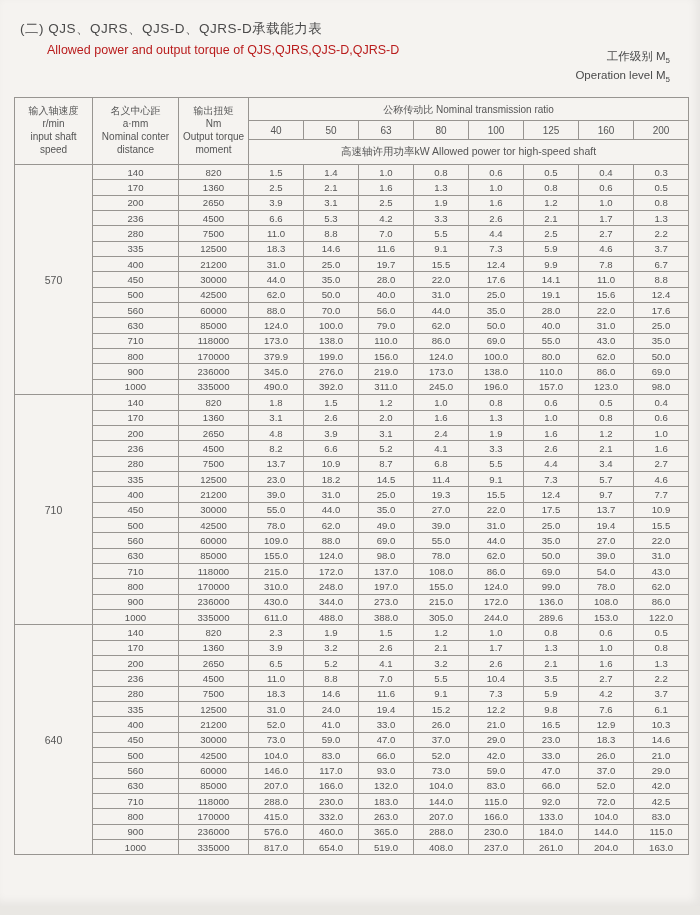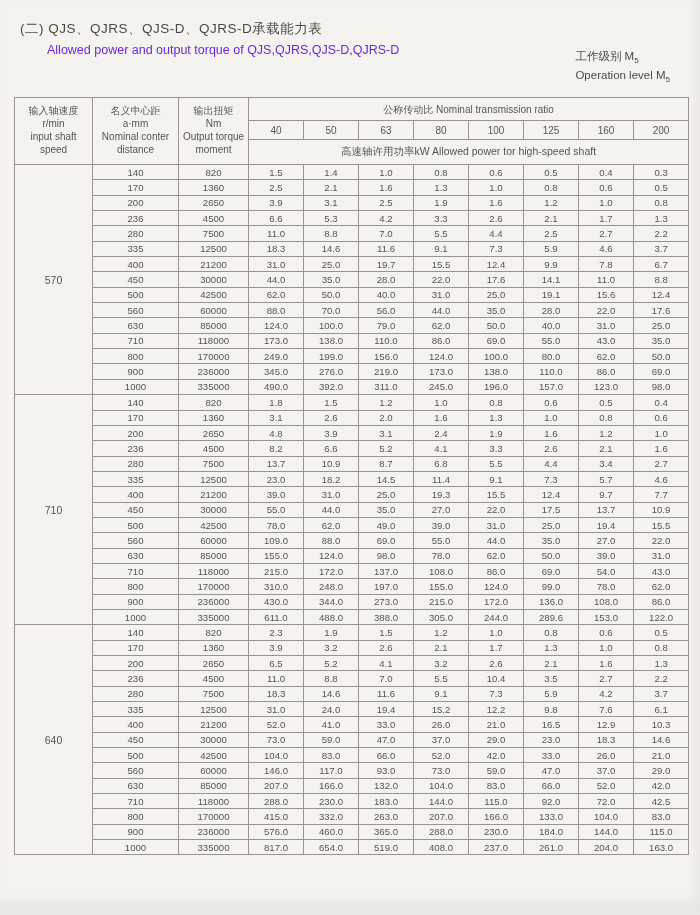--- a/index.html
+++ b/index.html
@@ -10,24 +10,24 @@
   }
   .page {
     position:relative; width:700px; height:906px;
     background:#f5f3f0;
     color:#4f4f4f;
     box-shadow: inset -4px -4px 10px rgba(0,0,0,0.06);
     overflow:hidden;
   }
   .title-block { position:absolute; left:20px; top:20px; }
   .title-cn { font-size:13.5px; color:#4a4a4a; letter-spacing:0.5px; }
-  .title-en { font-size:12.5px; margin-left:27px; margin-top:5px; color:#6d28d9; }
+  .title-en { font-size:12.5px; margin-left:27px; margin-top:5px; color:#b91c1c; }
   .level-block {
     position:absolute; right:30px; top:48px;
-    font-size:11.5px; line-height:1.45; color:#4a4a4a;
+    text-align:right; font-size:11.5px; line-height:1.45; color:#4a4a4a;
   }
   .level-block sub { font-size:8px; }
 
   table.cap {
     position:absolute; left:14px; top:97px;
     width:674px; border-collapse:collapse; table-layout:fixed;
     border:1.5px solid #8a8784;
   }
   table.cap th, table.cap td {
     border:1px solid #989591;
@@ -254,21 +254,21 @@
           <td>110.0</td>
           <td>86.0</td>
           <td>69.0</td>
           <td>55.0</td>
           <td>43.0</td>
           <td>35.0</td>
         </tr>
         <tr>
           <td>800</td>
           <td>170000</td>
-          <td>249.0</td>
+          <td>379.9</td>
           <td>199.0</td>
           <td>156.0</td>
           <td>124.0</td>
           <td>100.0</td>
           <td>80.0</td>
           <td>62.0</td>
           <td>50.0</td>
         </tr>
         <tr>
           <td>900</td>

